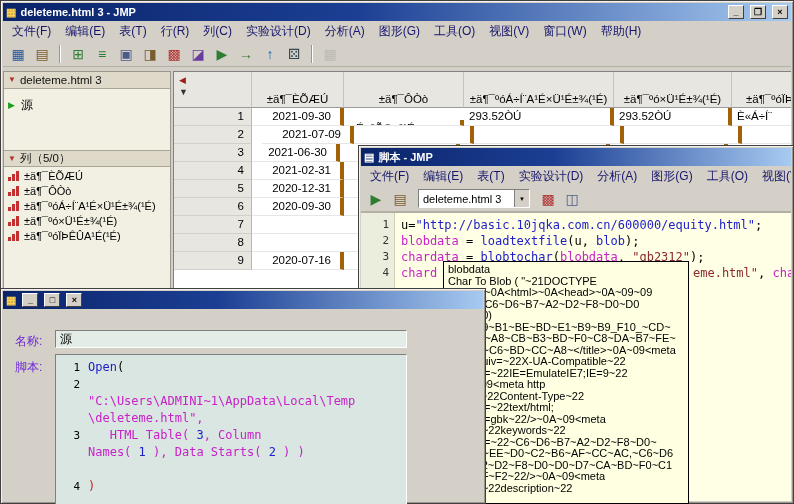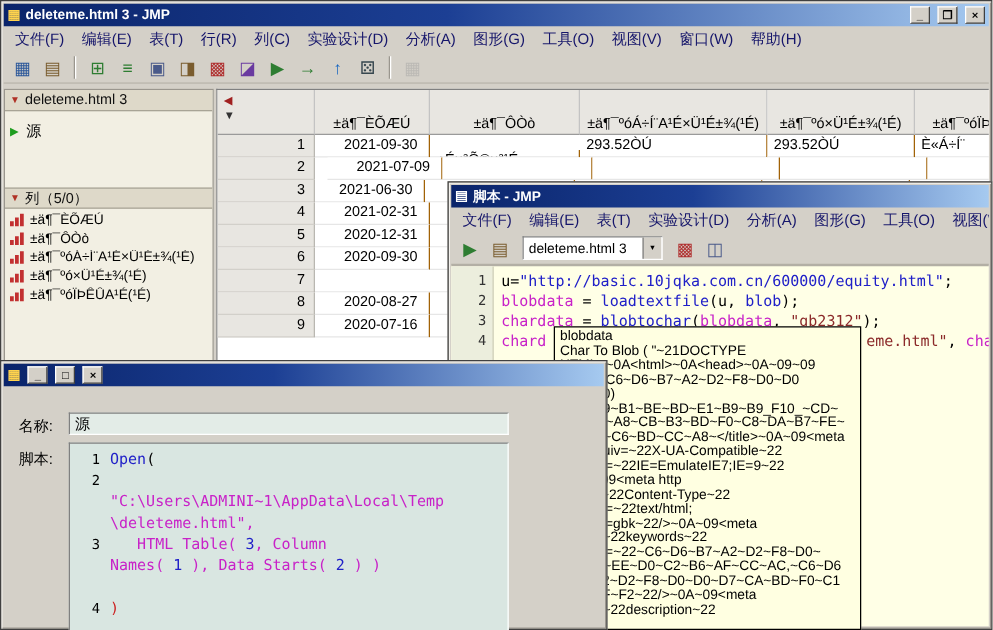--- a/index.html
+++ b/index.html
@@ -51,21 +51,21 @@
   #grid{position:absolute;left:170px;top:4px;right:0;bottom:0;background:#fff;
         border:1px solid #808080;border-right:none;overflow:hidden;}
   #grid-head{display:flex;}
   .hcell{height:36px;flex:0 0 auto;background:#e8e6e1;border-right:1px solid #c3c3c3;border-bottom:1px solid #9a9a9a;
          display:flex;align-items:flex-end;justify-content:center;padding:2px 3px;font-size:11.5px;
          white-space:nowrap;overflow:hidden;}
   .hcell.corner{flex-direction:column;align-items:flex-start;justify-content:flex-start;gap:3px;padding:4px 0 0 5px;}
   .tri1{color:#a02020;font-size:9px;line-height:1;}
   .tri2{color:#333;font-size:9px;line-height:1;}
   .grow{display:flex;height:18px;}
-  .gcell{flex:0 0 auto;background:#fff;border-right:1px solid #a16207;border-bottom:1px solid #e6e6e6;
+  .gcell{flex:0 0 auto;background:#fff;border-right:4px solid #a16207;border-bottom:1px solid #e6e6e6;
          font-size:11.5px;line-height:17px;padding:0 5px;white-space:nowrap;overflow:hidden;}
   .gcell.rnum{background:#e8e6e1;border-right:1px solid #b9b7b1;border-bottom:1px solid #d2d0ca;
               text-align:right;padding-right:7px;}
   .gcell.dt{text-align:right;padding-right:9px;}
 
   
   #script-win{left:358px;top:145px;width:436px;height:359px;z-index:10;}
   .combo{display:flex;align-items:center;height:19px;width:112px;background:#fff;margin:0 5px;
          border:1px solid;border-color:#808080 #fff #fff #808080;font-size:11px;padding-left:4px;
          position:relative;flex:0 0 auto;}
@@ -82,21 +82,21 @@
   .tk-p{color:#000;} .tk-b{color:#2020c8;} .tk-m{color:#c822c8;} .tk-r{color:#8b2a2a;} .tk-rd{color:#cc2222;}
 
   
   #tooltip{position:absolute;left:443px;top:261px;width:246px;height:243px;z-index:30;
            background:#ffffe1;border:1px solid #000;padding:2px 4px;overflow:hidden;}
   .ttl{font-size:11px;line-height:11.5px;white-space:pre;color:#000;}
 
   
   #dialog{left:0;top:288px;width:486px;height:216px;z-index:40;}
   .dlg-body{flex:1 1 auto;position:relative;}
-  .dlabel{position:absolute;font-size:12px;color:#000000;}
+  .dlabel{position:absolute;font-size:12px;color:#6d28d9;}
   #name-field{position:absolute;left:52px;top:21px;width:352px;height:18px;background:#e3ece7;
               border:1px solid;border-color:#808080 #fff #fff #808080;font-size:12px;
               padding:1px 4px;line-height:14px;overflow:hidden;}
   #dlg-ed{position:absolute;left:52px;top:45px;width:352px;height:151px;background:#d9e6e1;
           border:1px solid;border-color:#808080 #fff #fff #808080;overflow:hidden;
           font-family:"DejaVu Sans Mono",monospace;font-size:12px;padding-top:4px;}
   .drow{display:flex;height:17px;line-height:17px;}
   .dnum{width:32px;flex:0 0 auto;text-align:right;padding-right:8px;font-size:11px;color:#000;}
   .dcode{white-space:pre;}
   #dlg-btns{position:absolute;left:422px;top:22px;width:58px;display:flex;flex-direction:column;gap:6px;}
@@ -267,21 +267,20 @@
           </div>
           <div class="grow">
             <div class="gcell rnum" style="width: 78px;">7</div>
             <div class="gcell" style="width: 120px;"></div>
             <div class="gcell" style="width: 150px;"></div>
             <div class="gcell" style="width: 118px;"></div>
             <div class="gcell" style="width: 130px;"></div>
           </div>
           <div class="grow">
             <div class="gcell rnum" style="width: 78px;">8</div>
-            <div class="gcell dt" style="width: 92px;">2020-08-27</div>
             <div class="gcell" style="width: 120px;"></div>
             <div class="gcell" style="width: 150px;"></div>
             <div class="gcell" style="width: 118px;"></div>
             <div class="gcell" style="width: 130px;"></div>
           </div>
           <div class="grow">
             <div class="gcell rnum" style="width: 78px;">9</div>
             <div class="gcell dt" style="width: 92px;">2020-07-16</div>
             <div class="gcell" style="width: 120px;"></div>
             <div class="gcell" style="width: 150px;"></div>

